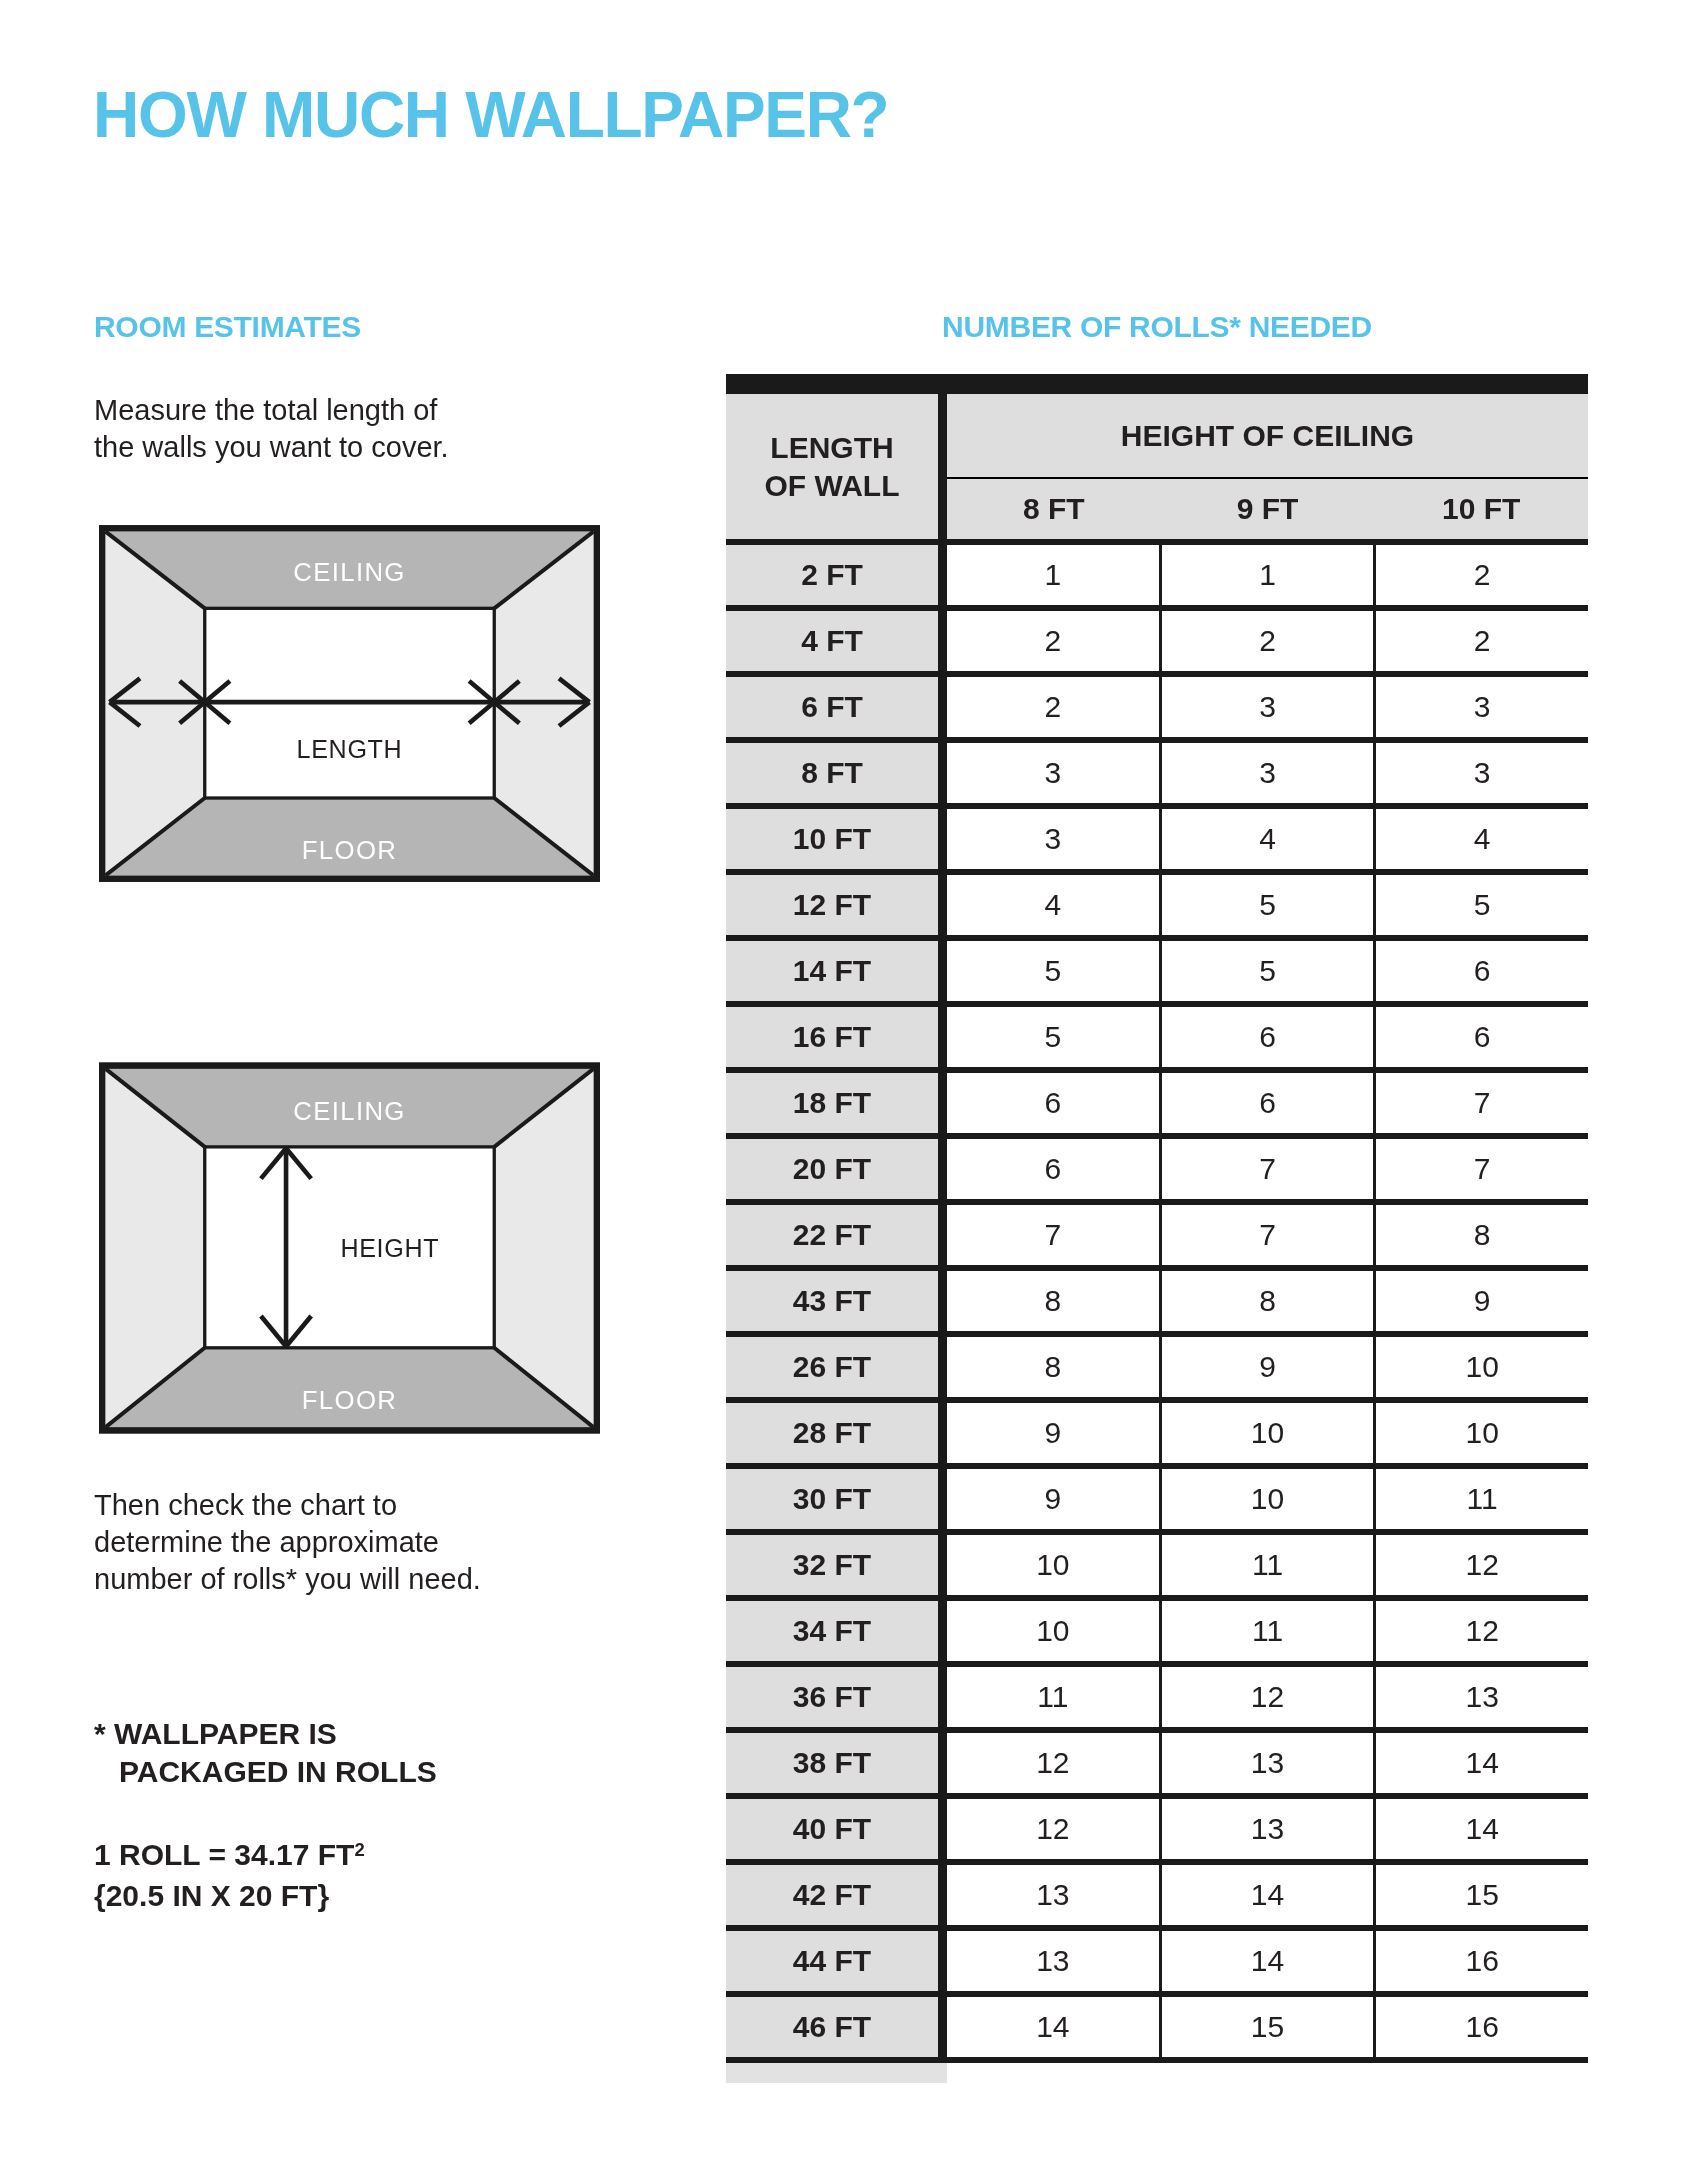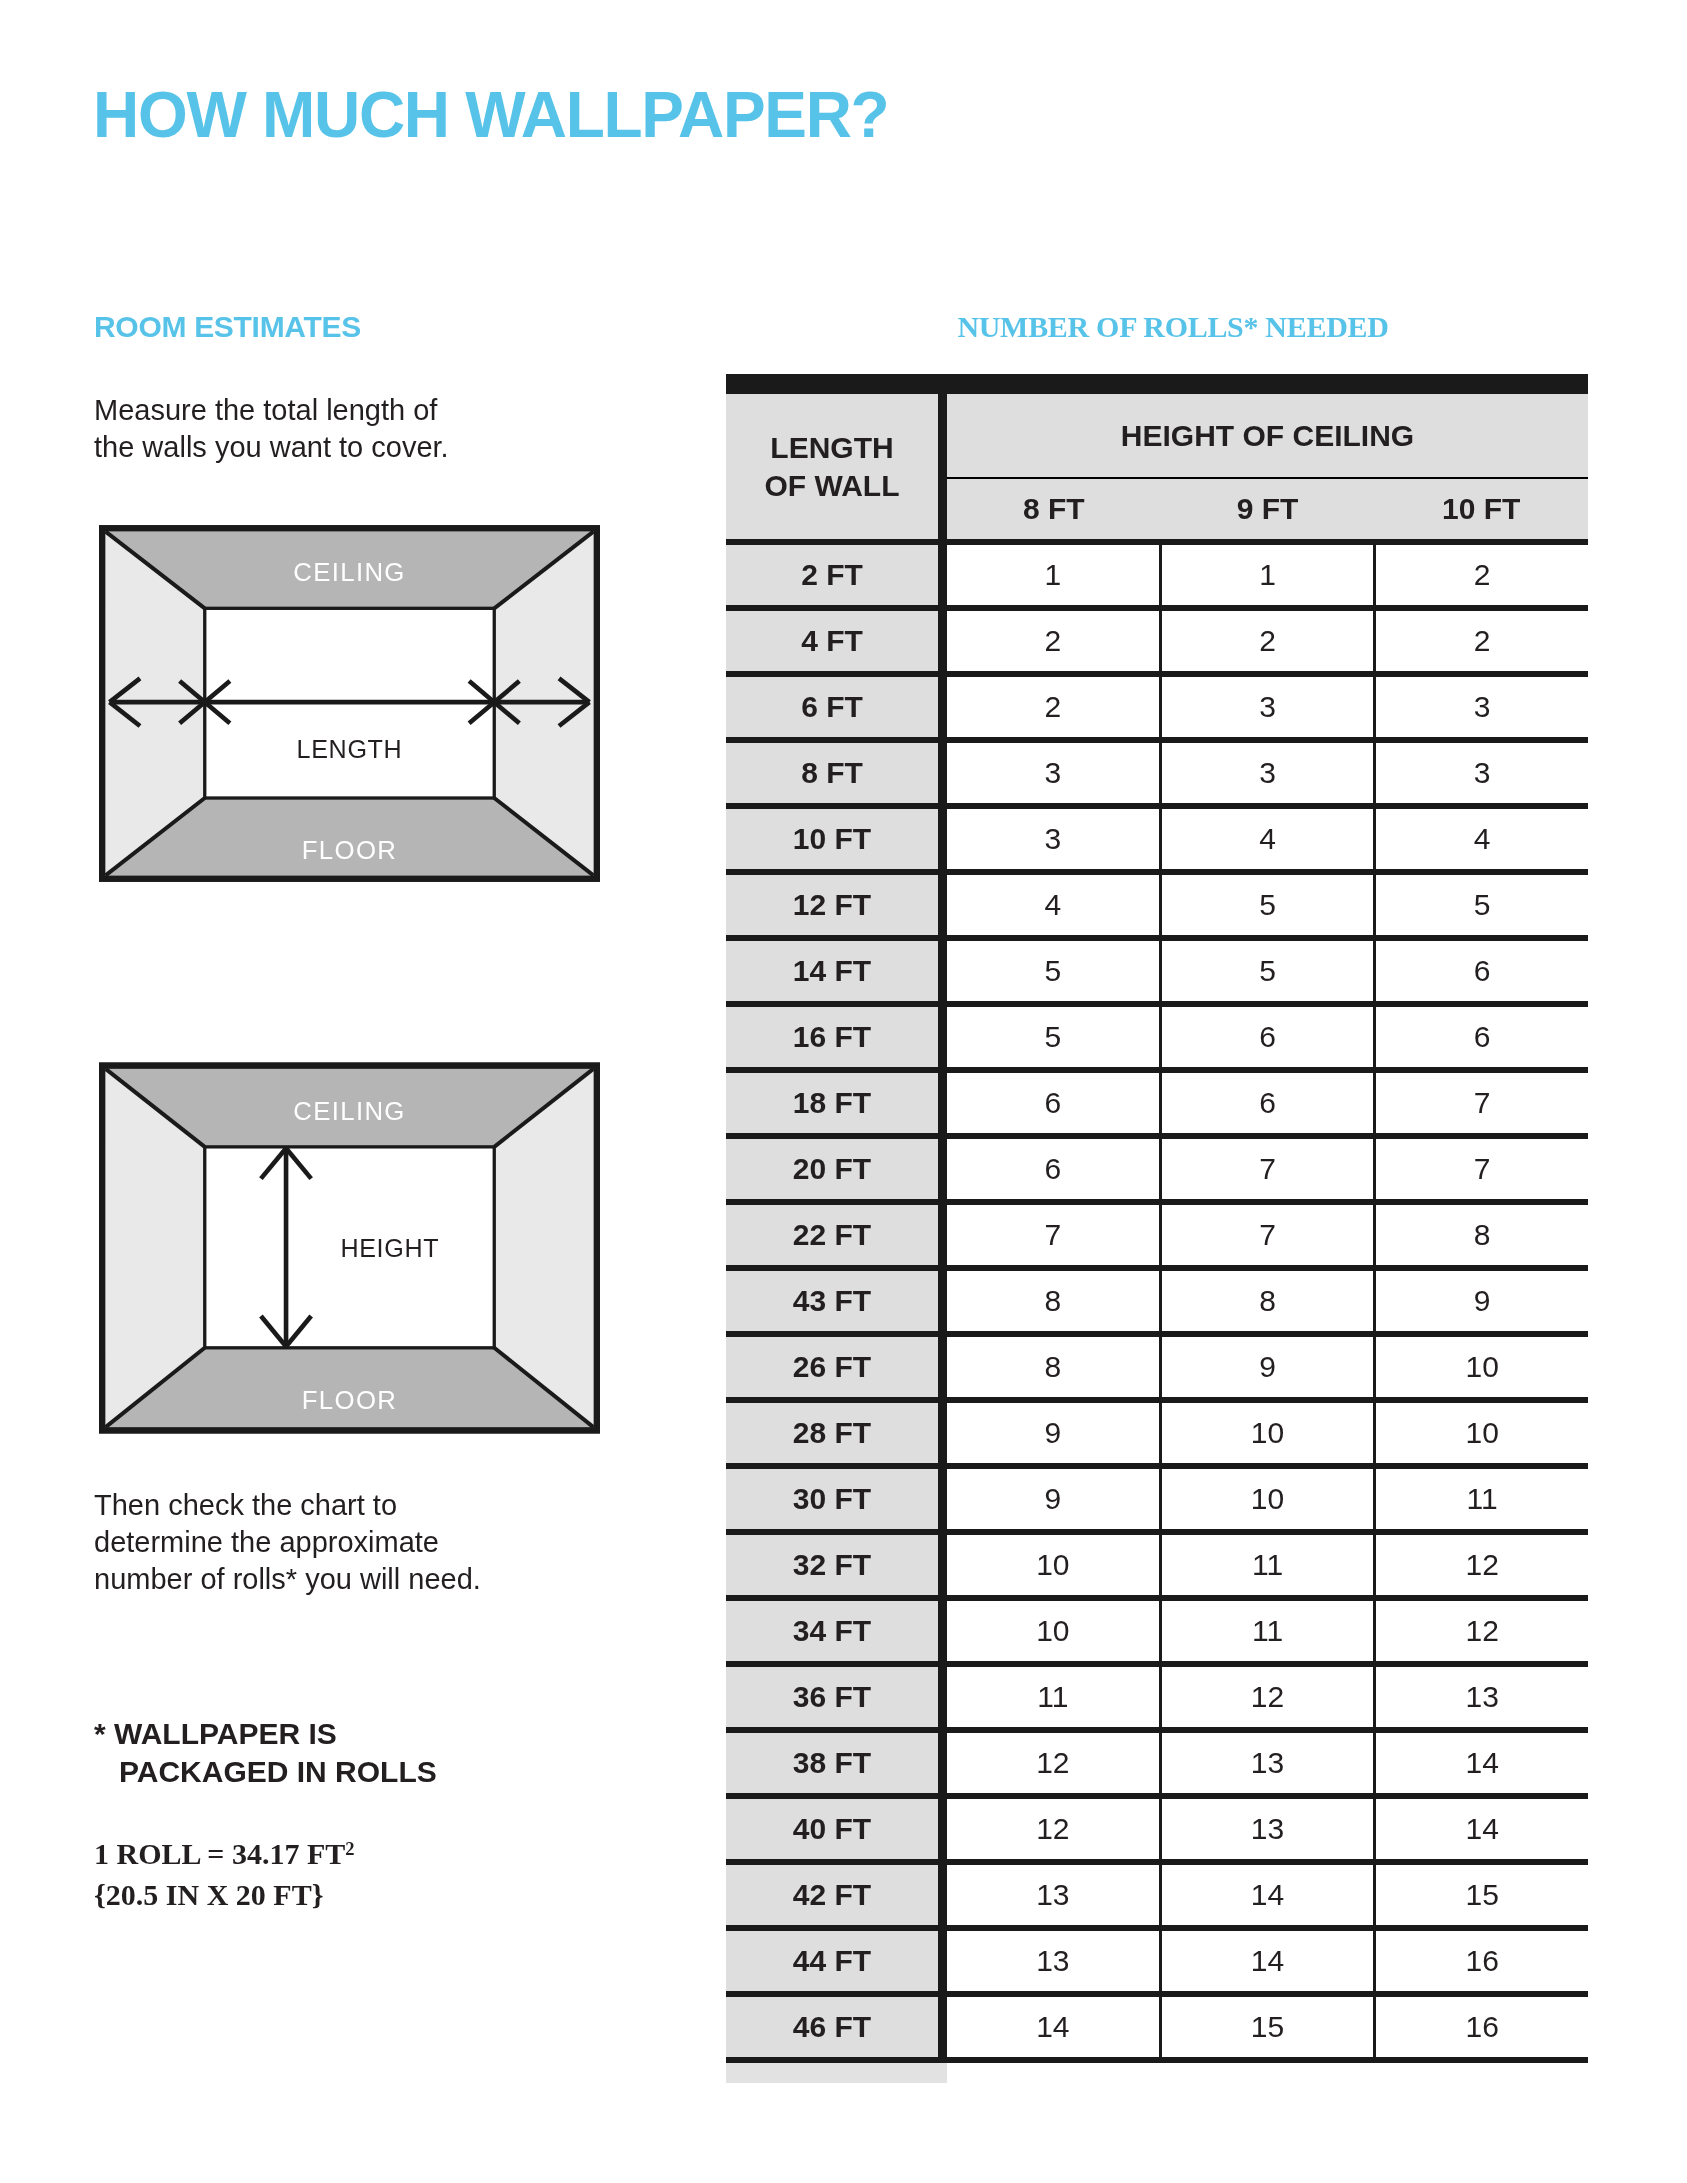--- a/index.html
+++ b/index.html
@@ -4,32 +4,32 @@
 <style>
   html,body{margin:0;padding:0;background:#ffffff;}
   #page{position:relative;width:1687px;height:2183px;background:#ffffff;
         font-family:"Liberation Sans", sans-serif;color:#231f20;overflow:hidden;padding-left:40px;}
 
   
   .title{position:absolute;left:93px;top:78px;font-size:64px;font-weight:bold;
          letter-spacing:-1.3px;color:#58c3e8;}
   .sec-head{position:absolute;font-size:30px;font-weight:bold;color:#58c3e8;letter-spacing:-0.3px;}
   #room-est-head{left:94px;top:310px;}
-  #rolls-head{left:742px;top:310px;width:862px;text-align:center;font-family:Liberation Serif, serif;}
+  #rolls-head{left:726px;top:310px;width:862px;text-align:center;}
 
   
   .para{position:absolute;left:94px;font-size:29px;line-height:37px;color:#231f20;}
   #para1{top:392px;}
   #para2{top:941px;}
   #para3{top:1487px;}
 
   .note{position:absolute;left:94px;font-size:30px;font-weight:bold;line-height:38px;color:#231f20;}
   #footnote{top:1715px;}
   #footnote .line2{padding-left:25px;}
-  #rollinfo{top:1829px;line-height:41px;font-family:Liberation Serif, serif;}
+  #rollinfo{top:1829px;line-height:41px;}
   .sup{font-size:18.5px;vertical-align:9.3px;}
 
   
   .diagram{position:absolute;left:99px;}
   #diagram1{top:525px;}
   #diagram2{top:1062px;}
   .svg-wall-label{fill:#ffffff;font-size:39px;letter-spacing:2px;}
   .svg-dim-label{fill:#231f20;font-size:38px;letter-spacing:1px;}
 
   

